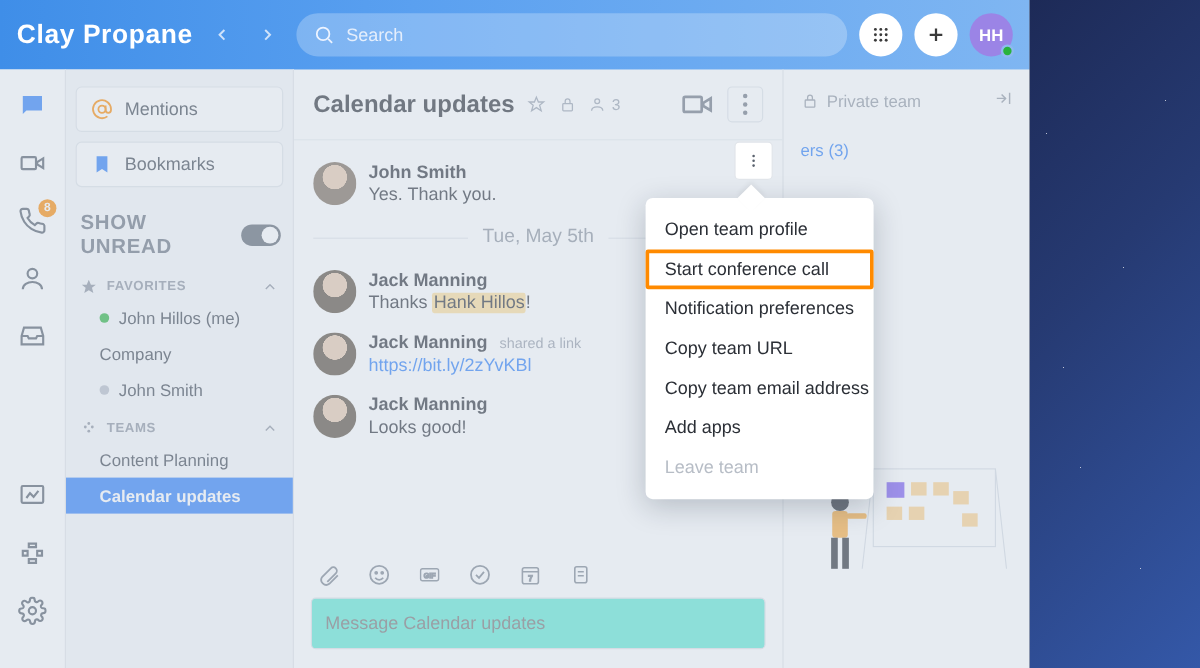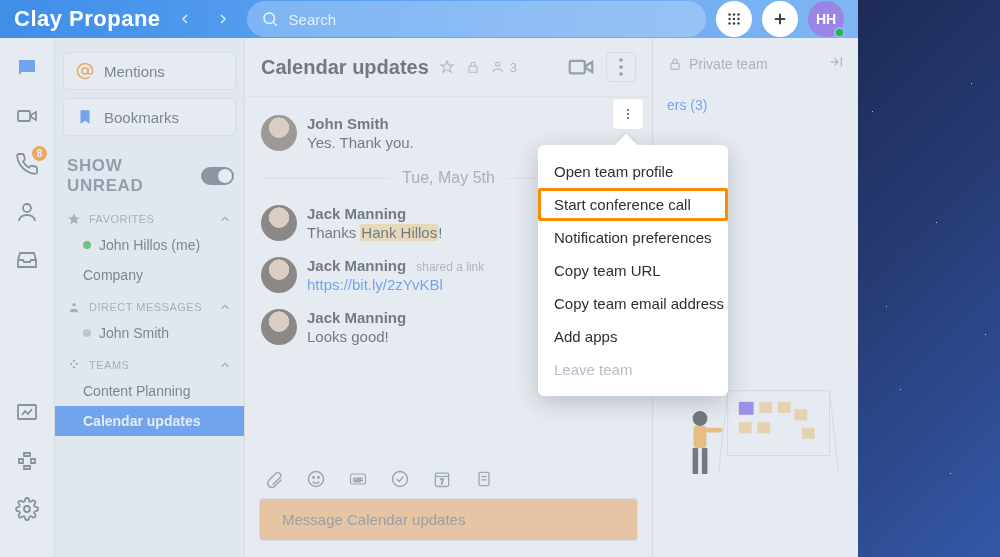--- a/index.html
+++ b/index.html
@@ -10,21 +10,21 @@
     radial-gradient(1px 1px at 10% 20%, #fff 50%, transparent 51%),
     radial-gradient(1px 1px at 30% 70%, #fff 50%, transparent 51%),
     radial-gradient(1px 1px at 55% 40%, #fff 50%, transparent 51%),
     radial-gradient(1px 1px at 80% 15%, #fff 50%, transparent 51%),
     radial-gradient(1px 1px at 65% 85%, #fff 50%, transparent 51%),
     radial-gradient(1px 1px at 20% 55%, #fff 50%, transparent 51%),
     radial-gradient(1px 1px at 90% 60%, #fff 50%, transparent 51%);
     opacity:.7;}
 
   
-  .header { height: 38px; background: linear-gradient(90deg,#3f8ee8,#5aa0f0 40%,#7fb6f2); display:flex; align-items:center; padding: 0 14px; gap:10px; color:#fff; }
+  .header { height: 58px; background: linear-gradient(90deg,#3f8ee8,#5aa0f0 40%,#7fb6f2); display:flex; align-items:center; padding: 0 14px; gap:10px; color:#fff; }
   .brand { font-size: 22px; font-weight: 700; letter-spacing:.5px; white-space:nowrap; }
   .nav-arrow { width:28px; height:28px; border-radius:50%; display:flex; align-items:center; justify-content:center; color:#cfe2fa; }
   .nav-arrow svg{width:16px;height:16px}
   .search-wrap { flex:1; height:36px; background: rgba(255,255,255,.25); border-radius:18px; display:flex; align-items:center; padding:0 14px; gap:10px; color:#ecf3ff; }
   .search-wrap input{ flex:1;background:transparent;border:none;outline:none;font-size:15px;color:#fff }
   .search-wrap input::placeholder{ color:#e4eefc }
   .hdr-btn { width:36px;height:36px;border-radius:50%;background:#fff;display:flex;align-items:center;justify-content:center;color:#3a3a3a }
   .hdr-btn svg{width:18px;height:18px}
   .avatar-badge { width:36px;height:36px;border-radius:50%;background:#9b84e6;color:#fff;font-weight:600;display:flex;align-items:center;justify-content:center;font-size:14px;position:relative }
   .presence{position:absolute;right:-1px;bottom:-1px;width:11px;height:11px;border-radius:50%;background:#28b33c;border:2px solid #8fb9ef}
@@ -42,21 +42,21 @@
 
   .sidebar { width:190px; background:#f6f7f9; border-right:1px solid #e3e6ea; display:flex; flex-direction:column; padding-top:10px; font-size:14px; color:#3d4550; position:relative; z-index:1 }
   .sb-pill{margin:4px 8px;padding:9px 12px;border:1px solid #e1e5ea;border-radius:5px;background:#fff;display:flex;align-items:center;gap:10px;font-size:15px}
   .sb-pill .ico{width:18px;height:18px;display:flex}
   .sb-pill .ico svg{width:18px;height:18px}
   .mentions .ico{color:#ff8a00}
   .bookmarks .ico{color:#2d7ff9}
   .sb-unread{margin:16px 10px 6px 12px;display:flex;align-items:center;justify-content:space-between;font-size:17px;letter-spacing:.6px;font-weight:700;color:#6a7380}
   .toggle{width:34px;height:18px;border-radius:999px;background:#5c6570;position:relative}
   .toggle::after{content:"";position:absolute;width:14px;height:14px;border-radius:50%;background:#fff;right:2px;top:2px}
-  .sb-sec-h{display:flex;align-items:center;gap:8px;padding:10px 12px 4px;color:#8a929e;font-size:11px;font-weight:400;letter-spacing:.5px}
+  .sb-sec-h{display:flex;align-items:center;gap:8px;padding:10px 12px 4px;color:#8a929e;font-size:11px;font-weight:700;letter-spacing:.5px}
   .sb-sec-h svg{width:14px;height:14px}
   .sb-sec-h .chev{margin-left:auto;width:14px;height:14px;color:#8a929e}
   .sb-item{padding:7px 12px 7px 28px;display:flex;align-items:center;gap:8px;color:#3d4550}
   .sb-item.sel{background:#2d7ff9;color:#fff;font-weight:600}
   .dot{width:8px;height:8px;border-radius:50%;background:#b6bcc6;flex-shrink:0}
   .dot.green{background:#28b33c}
 
   .content { flex:1; display:flex; min-width:0; position:relative; z-index:1 }
   .chat {flex:1; display:flex; flex-direction:column; border-right:1px solid #e3e6ea; min-width:0}
   .chat-head{display:flex;align-items:center;gap:10px;padding:14px 16px;border-bottom:1px solid #eceff2;color:#2b2f36}
@@ -79,21 +79,21 @@
   .msg .text{margin-top:2px}
   .highlight{background:#ffdf9a;border-radius:2px;padding:0 1px}
   .link{color:#2d7ff9; text-decoration:none}
   .date-div{display:flex;align-items:center;gap:12px;color:#8b929d;font-size:16px;padding:10px 0}
   .date-div::before,.date-div::after{content:"";flex:1;height:1px;background:#e5e8ec}
 
   .composer{padding:10px 14px 16px;border-top:0}
   .comp-icons{display:flex;gap:20px;color:#7b838f;padding:4px 4px 8px}
   .comp-icons span{width:22px;height:22px;display:flex;align-items:center;justify-content:center}
   .comp-icons svg{width:20px;height:20px}
-  .comp-input{border:1px solid #dfe3e8;border-radius:4px;padding:12px 22px;color:#9aa2af;font-size:15px;background:#fdba74}
+  .comp-input{border:1px solid #dfe3e8;border-radius:4px;padding:12px 11px;color:#9aa2af;font-size:15px;background:#5eead4}
   .comp-input input{border:none;outline:none;width:100%;font-size:15px;background:transparent}
 
   .right{width:205px;padding:16px 14px;color:#6d7682;font-size:14px; position:relative}
   .right-head{display:flex;align-items:center;gap:6px;justify-content:space-between;color:#9097a2}
   .right-head svg{width:16px;height:16px}
   .right .members{color:#2d7ff9;margin-top:24px}
   .right .tabs{display:flex;gap:18px;margin-top:130px;color:#5f6773;font-size:15px}
   .illus{position:absolute;bottom:60px;left:10px;right:10px;height:120px}
   .illus svg{width:100%;height:100%}
 
@@ -242,30 +242,20 @@
           </svg>
       </div>
       <div class="sb-item">
           <span class="dot green"></span>
           <span>John Hillos (me)</span>
         </div>
       <div class="sb-item" style="padding-left:28px">
           <span>Company</span>
         </div>
 
-      <div class="sb-sec-h">
-        <svg viewBox="0 0 24 24" fill="currentColor">
-            <circle cx="12" cy="8" r="3"></circle>
-            <path d="M5 20c0-3.5 3-5 7-5s7 1.5 7 5v1H5z"></path>
-          </svg>
-        <span>DIRECT MESSAGES</span>
-        <svg class="chev" viewBox="0 0 24 24" fill="none" stroke="currentColor" stroke-width="2">
-            <polyline points="18 15 12 9 6 15"></polyline>
-          </svg>
-      </div>
       <div class="sb-item">
           <span class="dot"></span>
           <span>John Smith</span>
         </div>
 
       <div class="sb-sec-h">
         <svg viewBox="0 0 24 24" fill="currentColor">
             <circle cx="7" cy="10" r="2"></circle>
             <circle cx="17" cy="10" r="2"></circle>
             <circle cx="12" cy="16" r="2"></circle>

